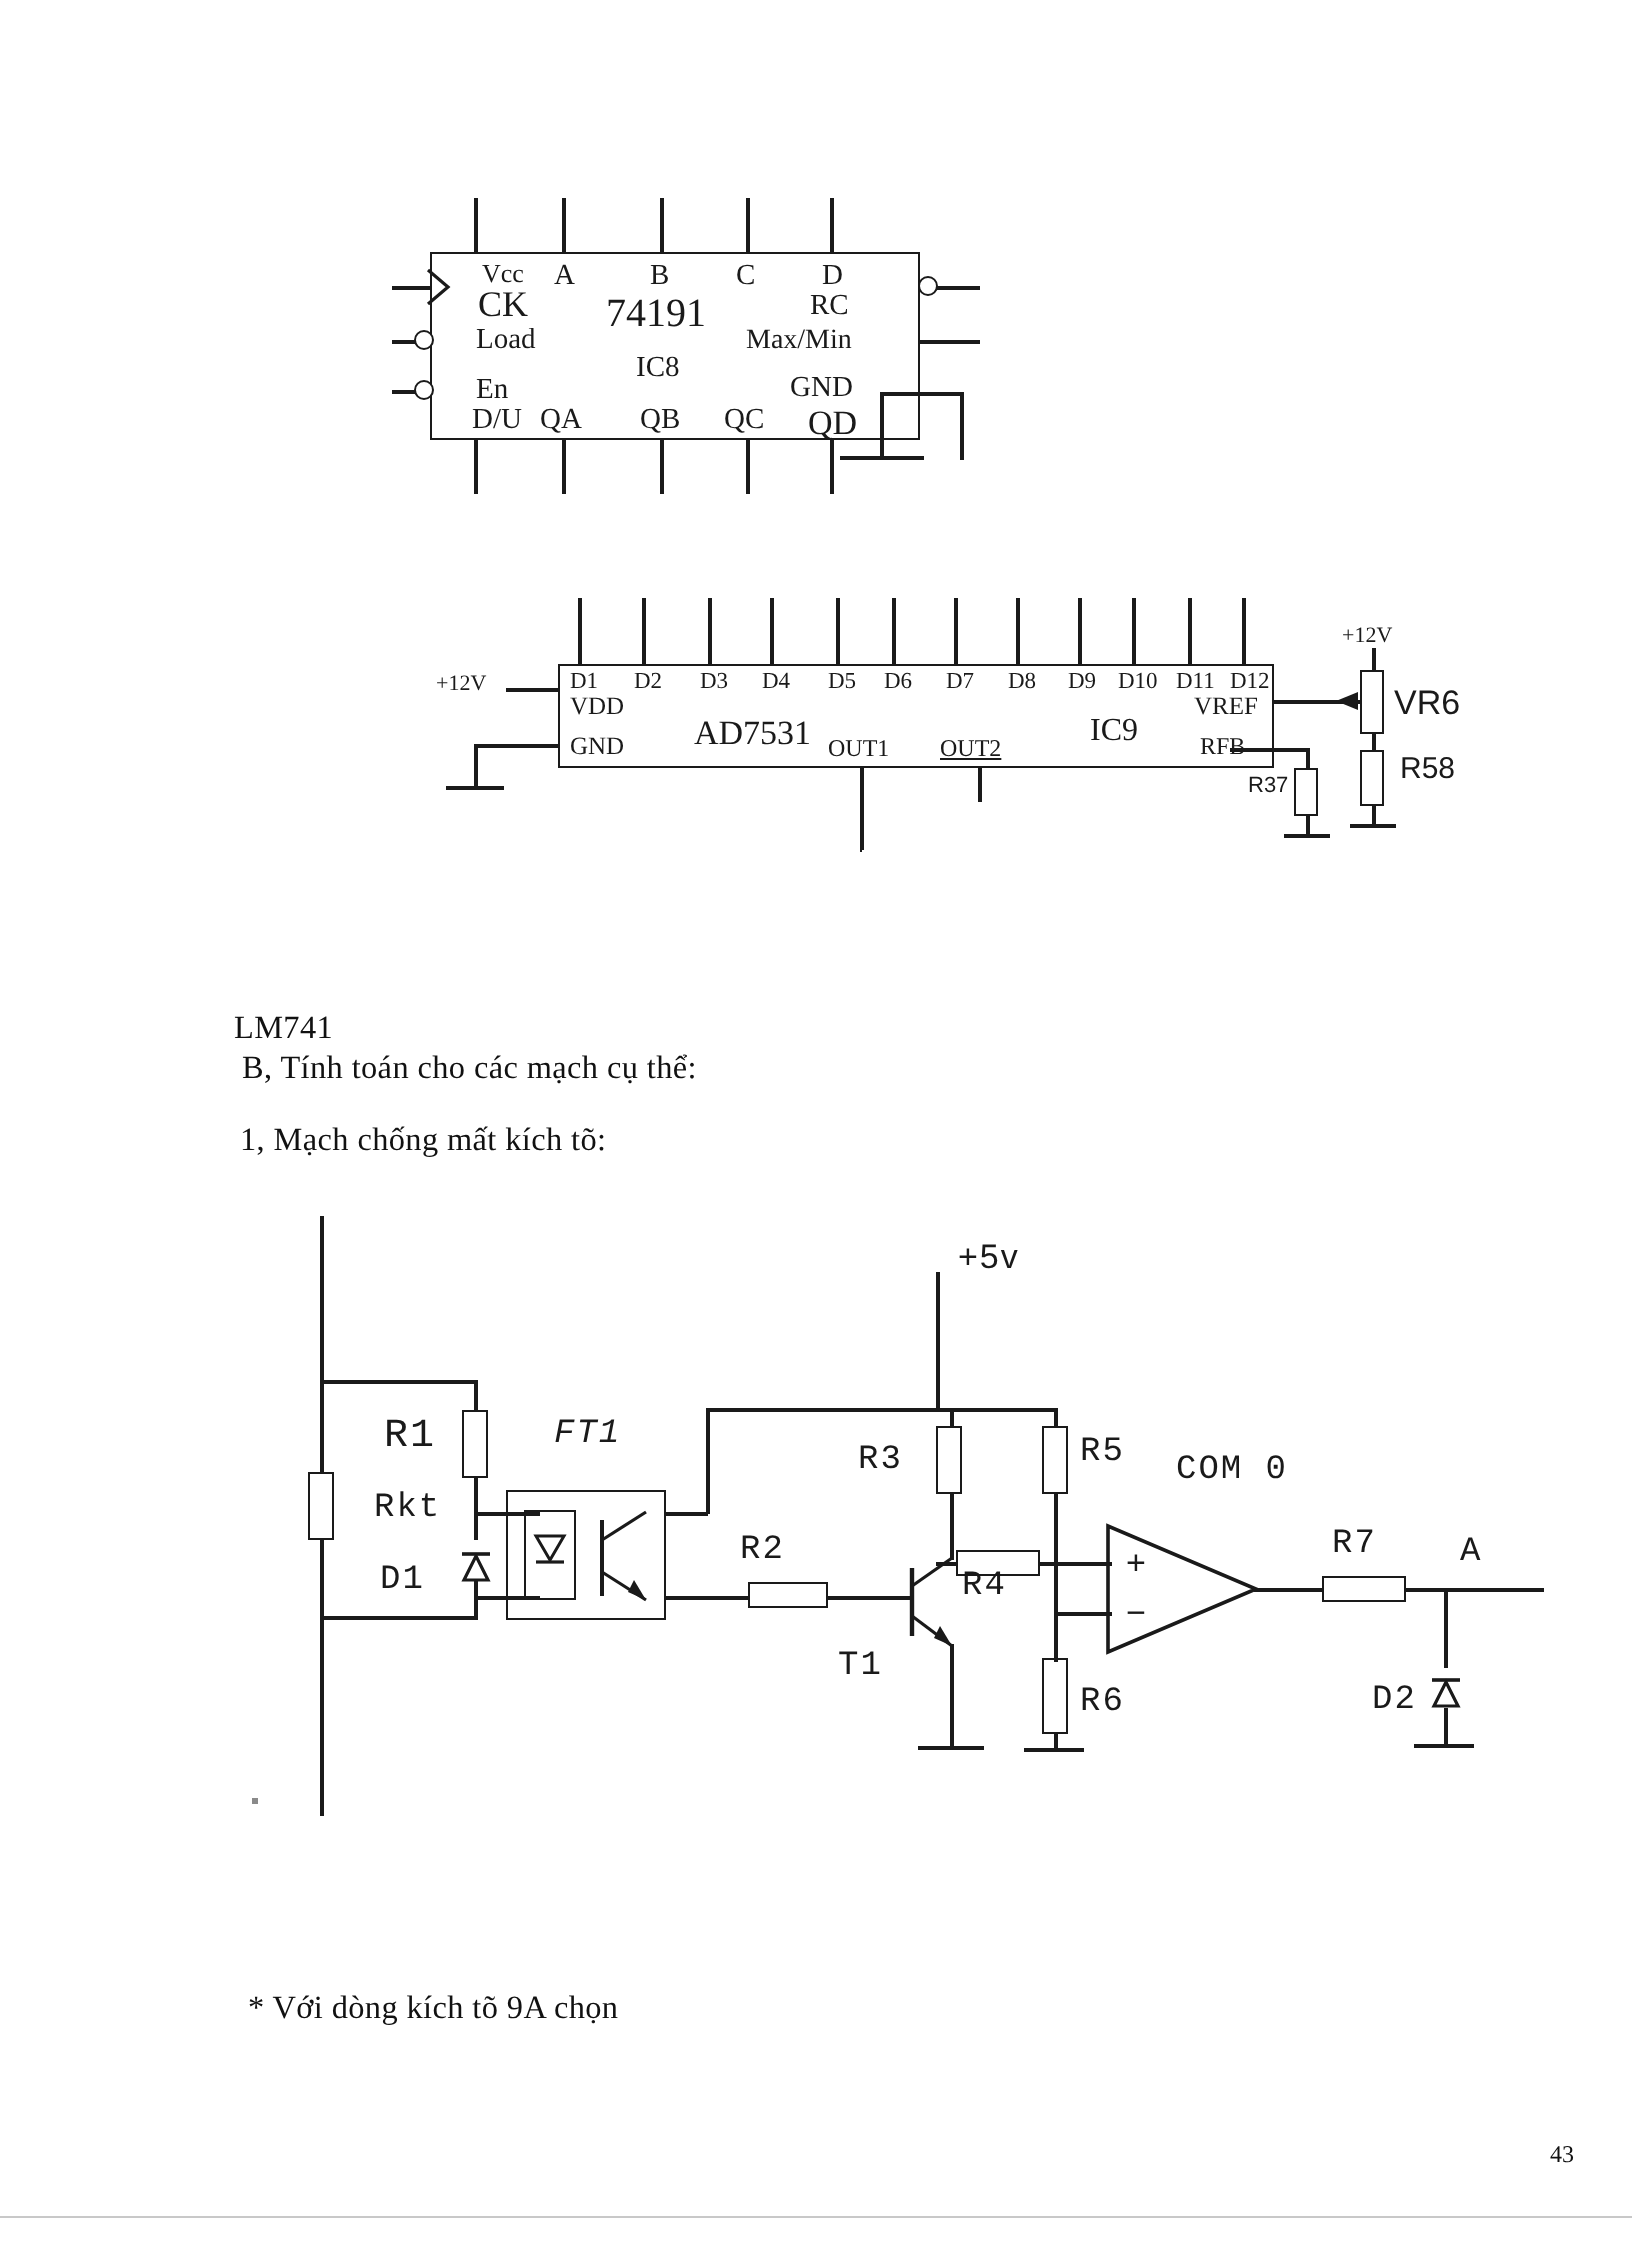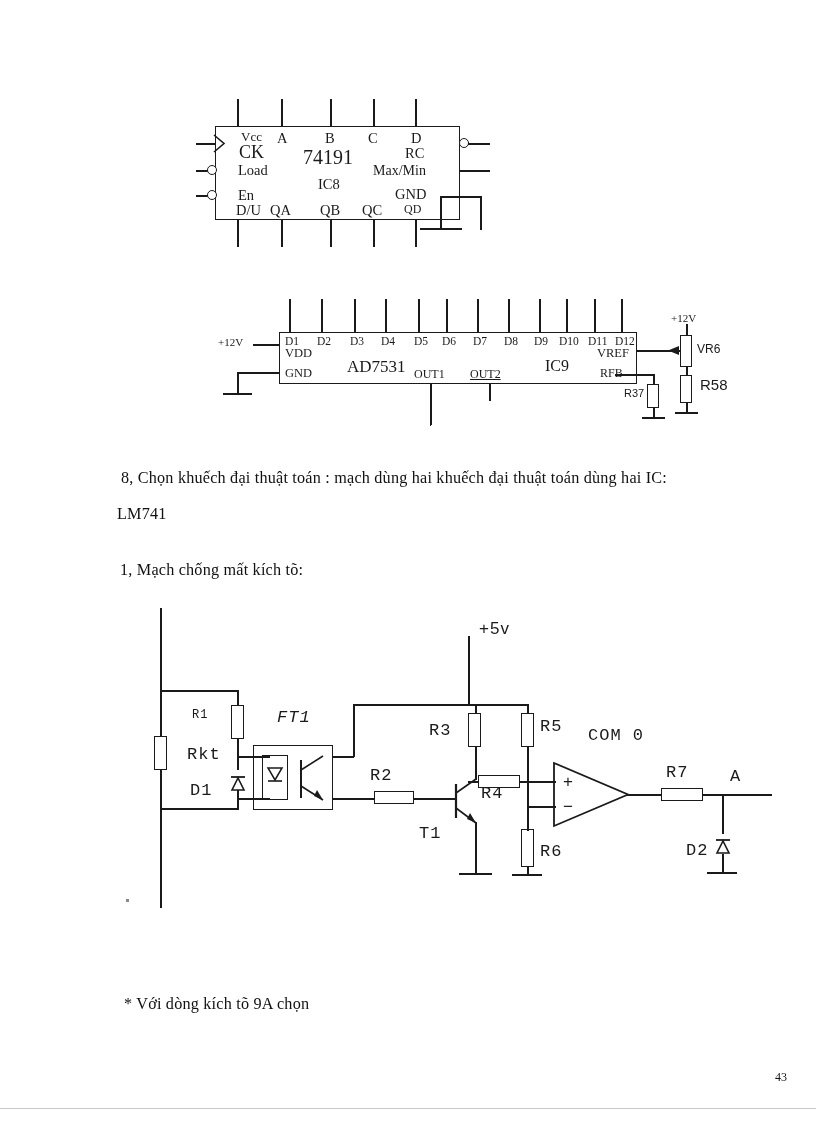--- a/index.html
+++ b/index.html
@@ -161,21 +161,21 @@
     <div class="lbl" style="left:368px; top:131px; font-size:14.5px;">C</div>
     <div class="lbl" style="left:411px; top:131px; font-size:14.5px;">D</div>
 
     <div class="lbl" style="left:405px; top:146px; font-size:14.5px;">RC</div>
     <div class="lbl" style="left:373px; top:164px; font-size:14px;">Max/Min</div>
     <div class="lbl" style="left:395px; top:187px; font-size:14.5px;">GND</div>
 
     <div class="lbl" style="left:270px; top:203px; font-size:14.5px;">QA</div>
     <div class="lbl" style="left:320px; top:203px; font-size:14.5px;">QB</div>
     <div class="lbl" style="left:362px; top:203px; font-size:14.5px;">QC</div>
-    <div class="lbl" style="left:404px; top:203px; font-size:12px;">QD</div>
+    <div class="lbl" style="left:404px; top:203px; font-size:17px;">QD</div>
 
     <div class="lbl" style="left:303px; top:147px; font-size:20px;">74191</div>
     <div class="lbl" style="left:318px; top:177px; font-size:14.5px;">IC8</div>
   </div>
 
 
   <div class="sch">
 
     <div class="wire wv" style="left:289px; top:299px; height:34px;"></div>
     <div class="wire wv" style="left:321px; top:299px; height:34px;"></div>
@@ -217,21 +217,21 @@
     <div class="res-v" style="left:647px; top:384px; width:12px; height:24px;"></div>
     <div class="wire wv" style="left:653px; top:407px; height:11px;"></div>
     <div class="gnd" style="left:642px; top:417px; width:23px; height:8px;">
       <i style="left:0px; top:0px; width:23px;"></i>
     </div>
 
     <div class="lbl" style="left:671px; top:313px; font-size:11px;">+12V</div>
     <div class="wire wv" style="left:686px; top:324px; height:12px;"></div>
     <div class="res-v" style="left:680px; top:335px; width:12px; height:32px;"></div>
     <div class="wire wv" style="left:686px; top:366px; height:10px;"></div>
-    <div class="lbl" style="left:697px; top:343px; font-size:12px; font-family:'Liberation Sans',sans-serif;">VR6</div>
+    <div class="lbl" style="left:697px; top:343px; font-size:17px; font-family:'Liberation Sans',sans-serif;">VR6</div>
 
     <div class="res-v" style="left:680px; top:375px; width:12px; height:28px;"></div>
     <div class="wire wv" style="left:686px; top:402px; height:11px;"></div>
     <div class="gnd" style="left:675px; top:412px; width:23px; height:8px;">
       <i style="left:0px; top:0px; width:23px;"></i>
     </div>
     <div class="lbl" style="left:700px; top:377px; font-size:15px; font-family:'Liberation Sans',sans-serif;">R58</div>
     <div class="lbl" style="left:624px; top:388px; font-size:11px; font-family:'Liberation Sans',sans-serif;">R37</div>
 
     <div class="lbl" style="left:285px; top:336px; font-size:11.5px;">D1</div>
@@ -250,22 +250,22 @@
     <div class="lbl" style="left:285px; top:347px; font-size:12.5px;">VDD</div>
     <div class="lbl" style="left:285px; top:367px; font-size:12.5px;">GND</div>
     <div class="lbl" style="left:347px; top:358px; font-size:17px;">AD7531</div>
     <div class="lbl" style="left:414px; top:368px; font-size:12px;">OUT1</div>
     <div class="lbl" style="left:470px; top:368px; font-size:12px;text-decoration:underline;">OUT2</div>
     <div class="lbl" style="left:545px; top:358px; font-size:16px;">IC9</div>
     <div class="lbl" style="left:597px; top:347px; font-size:12.5px;">VREF</div>
     <div class="lbl" style="left:600px; top:367px; font-size:12px;">RFB</div>
   </div>
 
-  <div class="txt" style="left:121px; top:469px; font-size:16.2px;">8, Chọn khuếch đại thuật toán : mạch dùng hai khuếch đại thuật toán dùng hai IC:</div>
   <div class="txt" style="left:117px; top:505px; font-size:16.2px;">LM741</div>
+  <div class="txt" style="left:121px; top:525px; font-size:16.2px;">B, Tính toán cho các mạch cụ thể:</div>
   <div class="txt" style="left:120px; top:561px; font-size:16.2px;">1, Mạch chống mất kích tõ:</div>
 
   <div class="sch">
 
     <div class="wire wv" style="left:160px; top:608px; height:300px;"></div>
 
     <div class="res-v" style="left:154px; top:736px; width:13px; height:34px;"></div>
 
     <div class="wire wh" style="left:160px; top:690px; width:78px;"></div>
     <div class="wire wv" style="left:237px; top:690px; height:16px;"></div>
@@ -361,21 +361,21 @@
     <div class="wire wv" style="left:722px; top:794px; height:40px;"></div>
     <svg class="sch" style="left:713px; top:832px;" width="20" height="26" viewBox="0 0 20 26">
       <polygon points="4,21 16,21 10,9" fill="none" stroke="#1a1a1a" stroke-width="1.6"></polygon>
       <line x1="3" y1="8" x2="17" y2="8" stroke="#1a1a1a" stroke-width="1.8"></line>
     </svg>
     <div class="wire wv" style="left:722px; top:854px; height:20px;"></div>
     <div class="gnd" style="left:707px; top:872px; width:30px; height:8px;">
       <i style="left:0px; top:0px; width:30px;"></i>
     </div>
 
-    <div class="lbl-mono" style="left:192px; top:709px; font-size:12px;">R1</div>
+    <div class="lbl-mono" style="left:192px; top:709px; font-size:20px;">R1</div>
     <div class="lbl-mono" style="left:187px; top:746px; font-size:17px;">Rkt</div>
     <div class="lbl-mono" style="left:190px; top:782px; font-size:17px;">D1</div>
     <div class="lbl-mono" style="left:277px; top:709px; font-size:17px;font-style:italic;">FT1</div>
     <div class="lbl-mono" style="left:370px; top:767px; font-size:17px;">R2</div>
     <div class="lbl-mono" style="left:419px; top:825px; font-size:17px;">T1</div>
     <div class="lbl-mono" style="left:429px; top:722px; font-size:17px;">R3</div>
     <div class="lbl-mono" style="left:481px; top:785px; font-size:17px;">R4</div>
     <div class="lbl-mono" style="left:540px; top:718px; font-size:17px;">R5</div>
     <div class="lbl-mono" style="left:540px; top:843px; font-size:17px;">R6</div>
     <div class="lbl-mono" style="left:666px; top:764px; font-size:17px;">R7</div>

